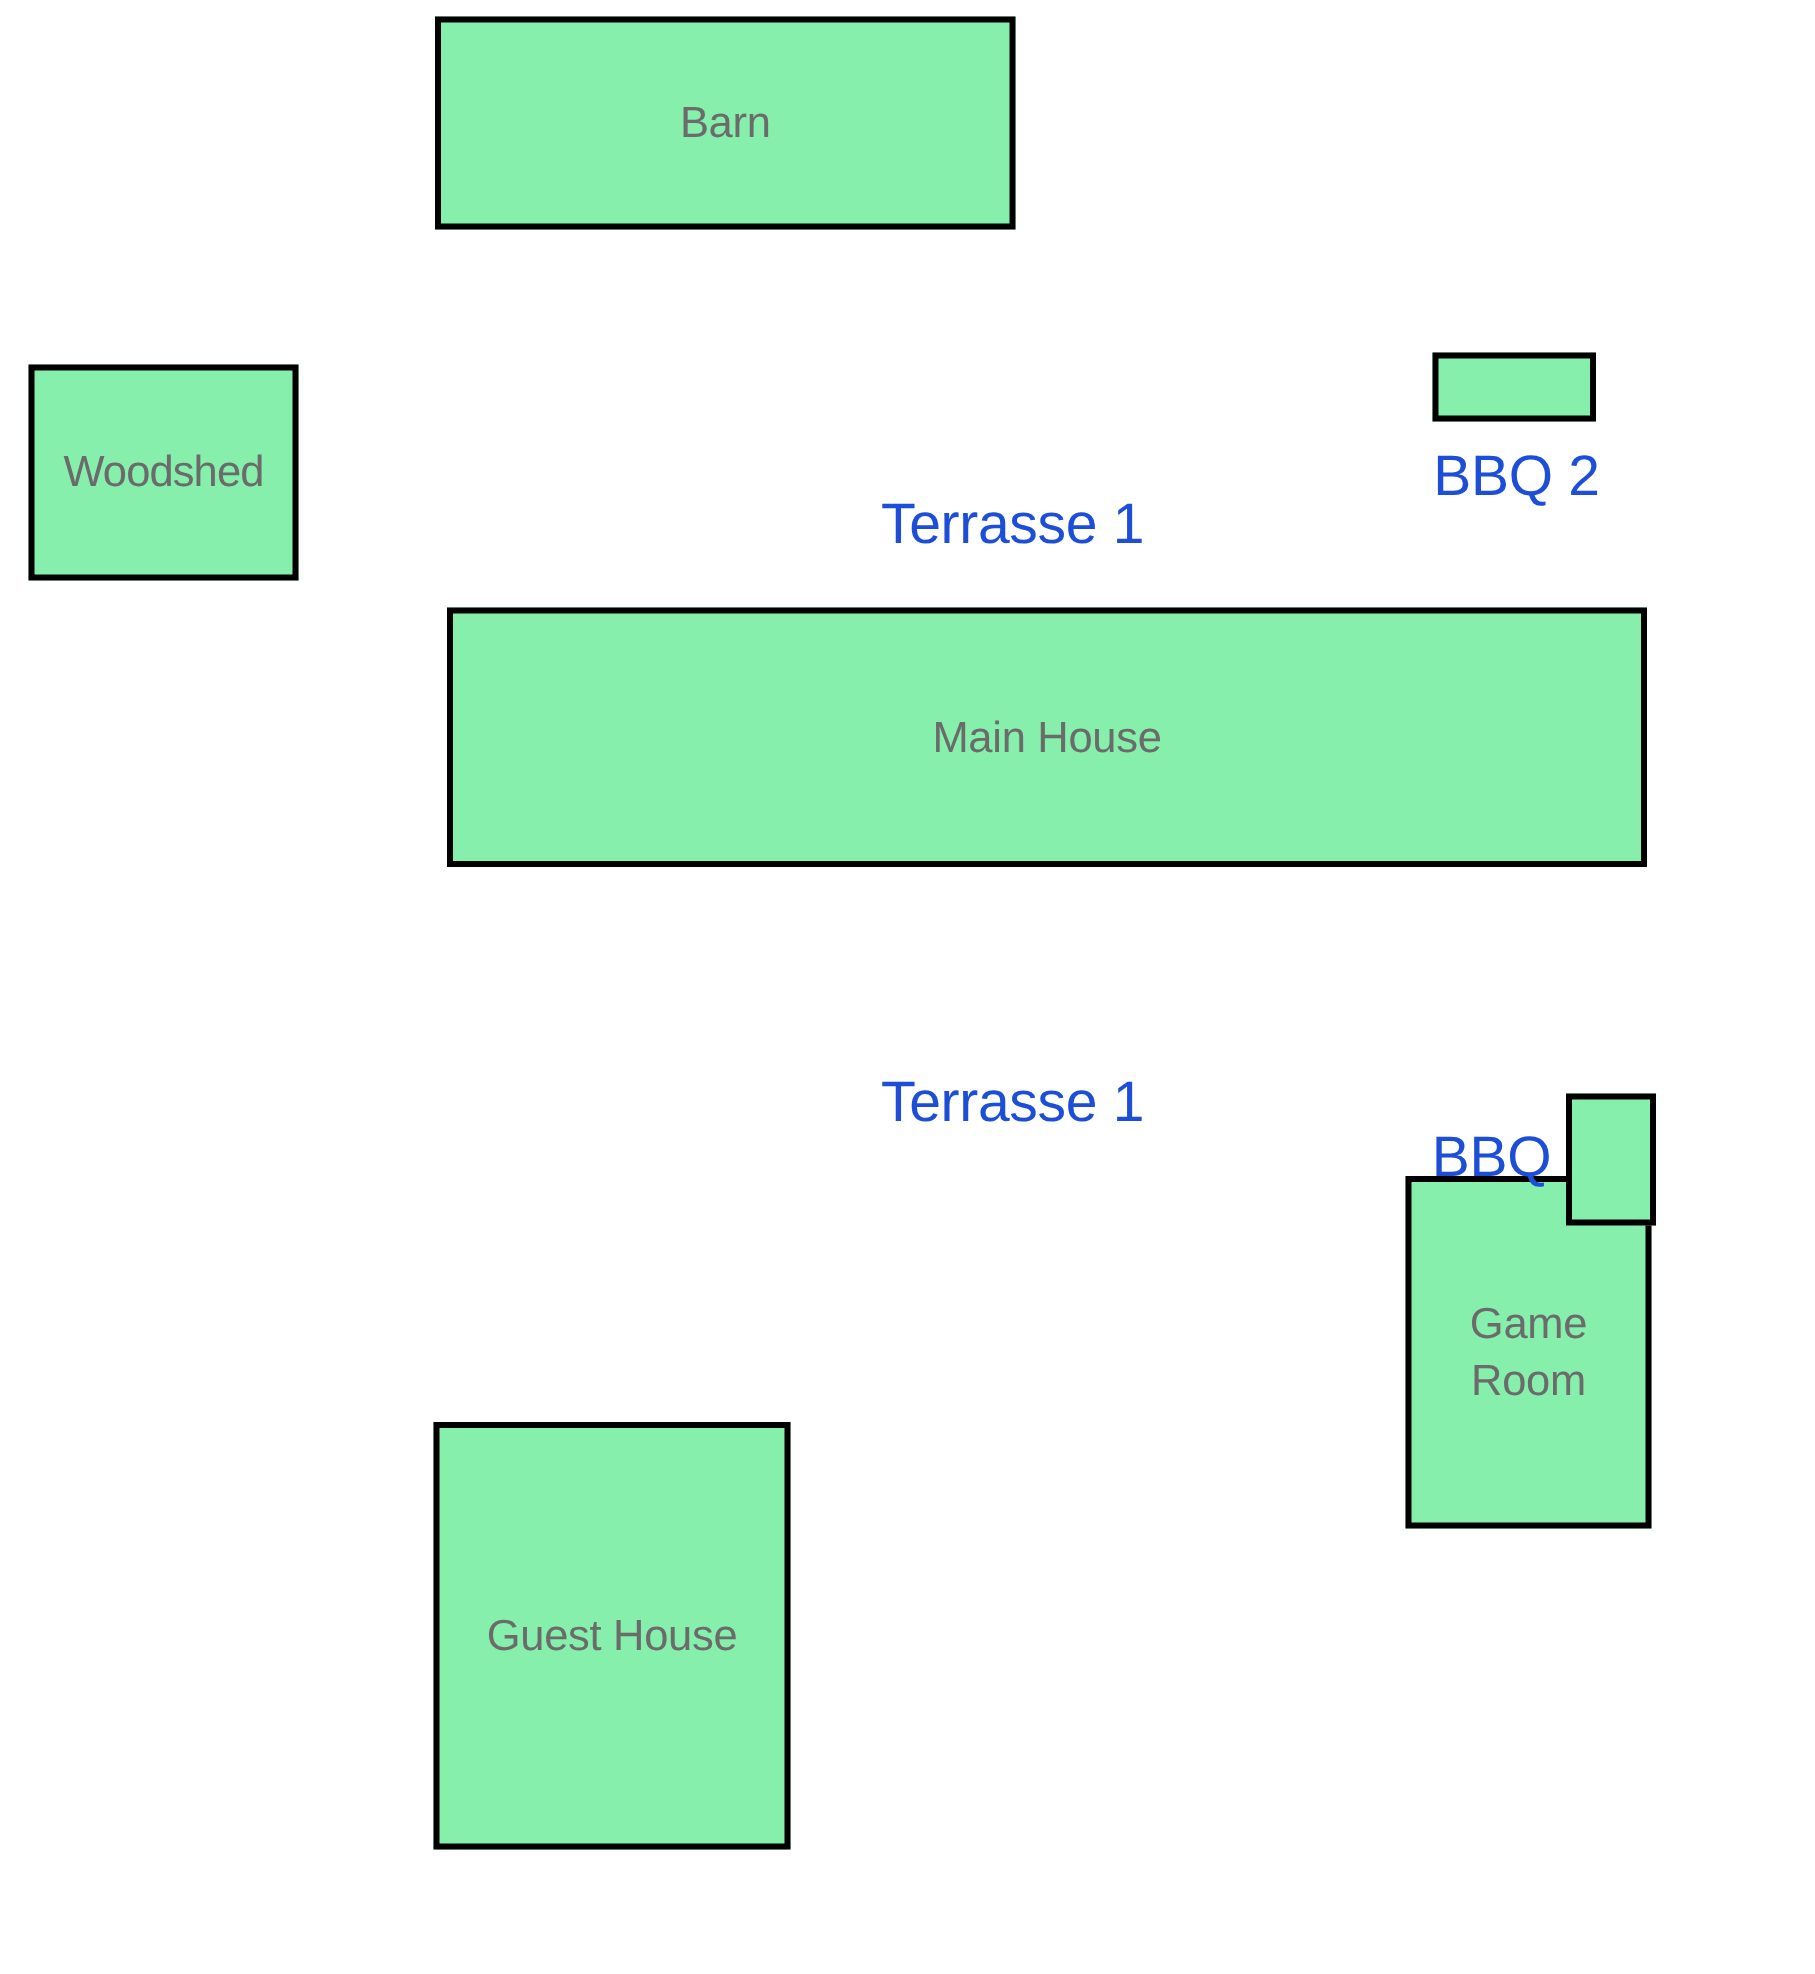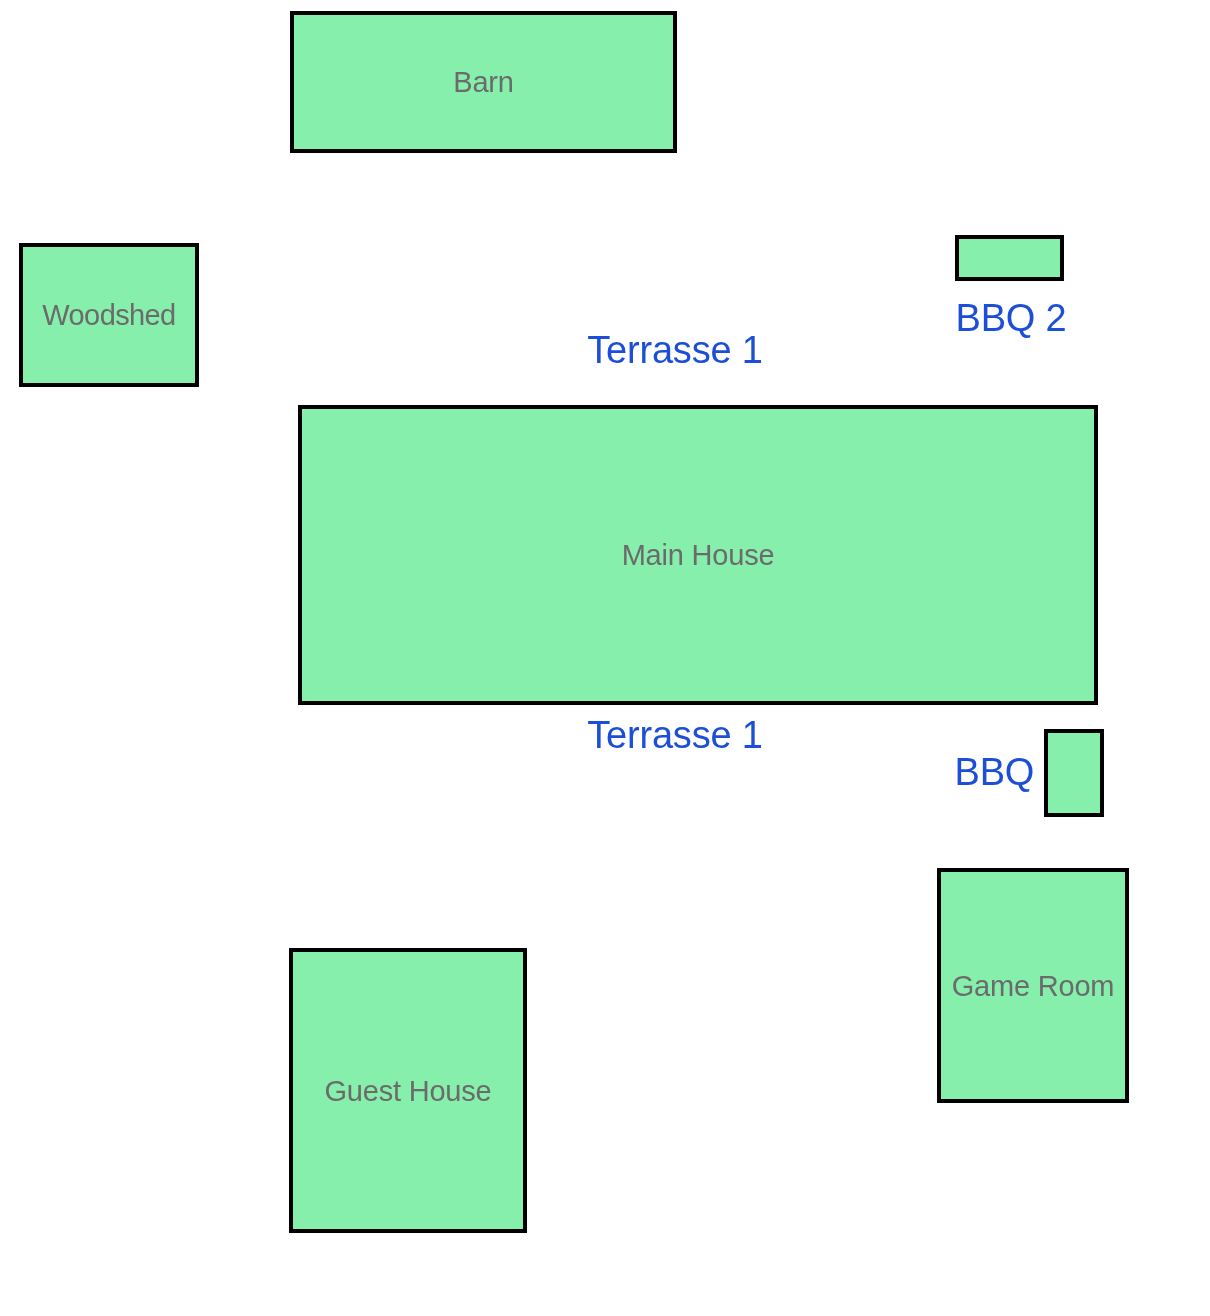--- a/index.html
+++ b/index.html
@@ -48,23 +48,23 @@
     color: #1d4ed8;
     white-space: nowrap;
     letter-spacing: -0.2px;
     text-align: center;
   }
 
   
   #node-barn        { left: 290px; top: 11px;   width: 387px; height: 142px; }
   #node-woodshed    { left: 19px;  top: 243px;  width: 180px; height: 144px; }
   #node-bbq2        { left: 955px; top: 235px;  width: 109px; height: 46px;  }
-  #node-mainhouse   { left: 298px; top: 405px;  width: 800px; height: 300px; }
+  #node-mainhouse   { left: 298px; top: 405px;  width: 800px; height: 173px; }
   #node-bbq1        { left: 1044px;top: 729px;  width: 60px;  height: 88px;  z-index: 5; }
-  #node-gameroom    { left: 937px; top: 868px;  width: 192px; height: 235px; }
+  #node-gameroom    { left: 937px; top: 784px;  width: 164px; height: 235px; }
   #node-guesthouse  { left: 289px; top: 948px;  width: 238px; height: 285px; }
 
   
   #label-bbq2       { left: 911px; top: 301px;  width: 200px; }
   #label-terrasse2  { left: 575px; top: 333px;  width: 200px; }
   #label-terrasse1  { left: 575px; top: 684px;  width: 200px; margin-top: 34px; }
   #label-bbq1       { left: 910px; top: 755px;  width: 200px; z-index: 1; }
 
   
   #node-woodshed .node-label { letter-spacing: -0.6px; }

